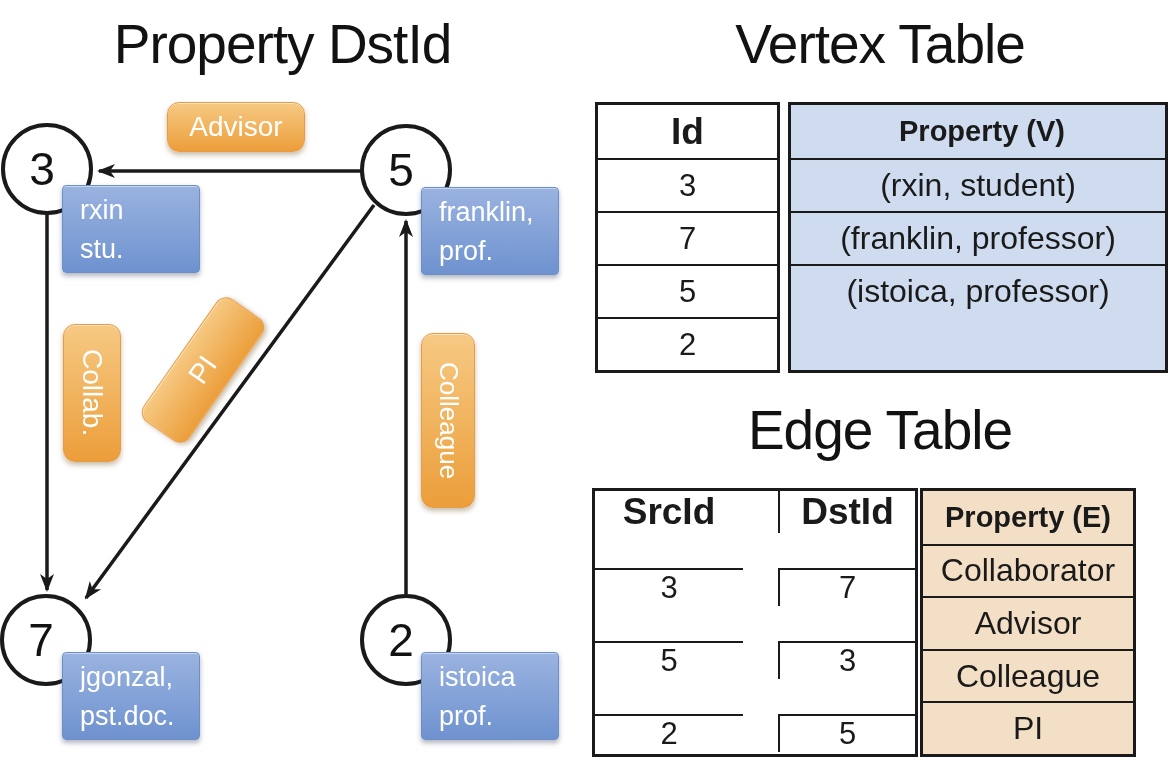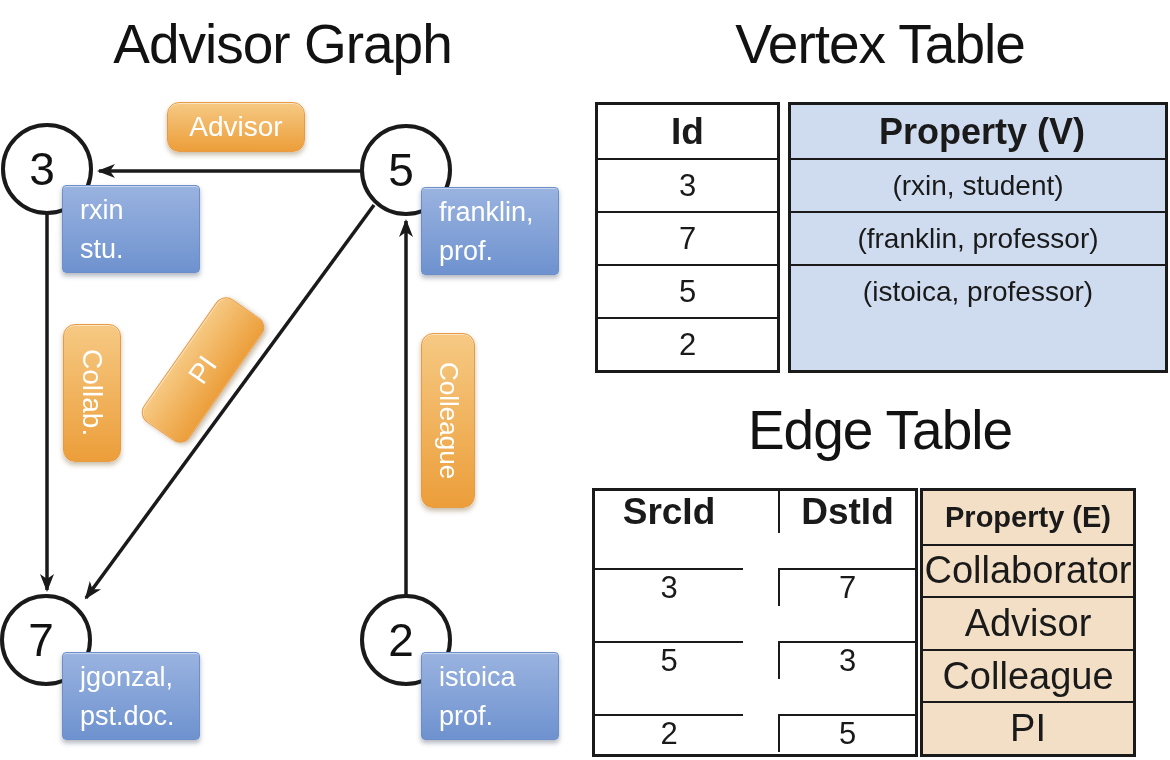--- a/index.html
+++ b/index.html
@@ -64,35 +64,35 @@
 
   
   .subtable{position:absolute;box-sizing:border-box;border:3px solid var(--ink);display:grid;grid-template-rows:repeat(5,1fr);background:#fff;}
   .subtable .cell{
     border-top:2.5px solid var(--ink);display:flex;align-items:center;justify-content:center;
     font-size:31px;white-space:nowrap;
   }
   .subtable .cell.hdr{border-top:none;font-weight:bold;font-size:37px;}
   #vt-id{left:595px;top:102px;width:185px;height:271px;}
   #vt-prop{left:788px;top:102px;width:380px;height:271px;background:var(--vprop-bg);}
-  #vt-prop .cell{background:var(--vprop-bg);font-size:28px;}
-  #vt-prop .cell.hdr{font-size:36px;padding-left:8px;}
+  #vt-prop .cell{background:var(--vprop-bg);font-size:32px;}
+  #vt-prop .cell.hdr{font-size:29px;padding-left:8px;}
 
   #et-ids{left:592px;top:488px;width:326px;height:269px;grid-template-columns:148px 1fr;gap:35px;}
   #et-ids .cell.c2{border-left:2.5px solid var(--ink);}
   #et-prop{left:920px;top:488px;width:216px;height:269px;background:var(--eprop-bg);}
-  #et-prop .cell{background:var(--eprop-bg);font-size:38px;}
+  #et-prop .cell{background:var(--eprop-bg);font-size:32px;}
   #et-prop .cell.hdr{font-size:29px;}
 </style>
 </head>
 <body>
 
 <div id="stage">
 
-  <div class="title" id="pg-title">Advisor Graph</div>
+  <div class="title" id="pg-title">Property DstId</div>
   <div class="title" id="vt-title">Vertex Table</div>
   <div class="title" id="et-title">Edge Table</div>
 
   <svg id="graph-svg" viewBox="0 0 585 760">
     <defs>
       <marker id="arrow" viewBox="0 0 20 16" refX="17" refY="8" markerWidth="20" markerHeight="16" orient="auto" markerUnits="userSpaceOnUse">
         <path d="M1,1 L19,8 L1,15 L6,8 Z" fill="#1a1a1a"></path>
       </marker>
     </defs>
     <line x1="362" y1="171" x2="99" y2="171" stroke="#1a1a1a" stroke-width="3.5" marker-end="url(#arrow)"></line>

